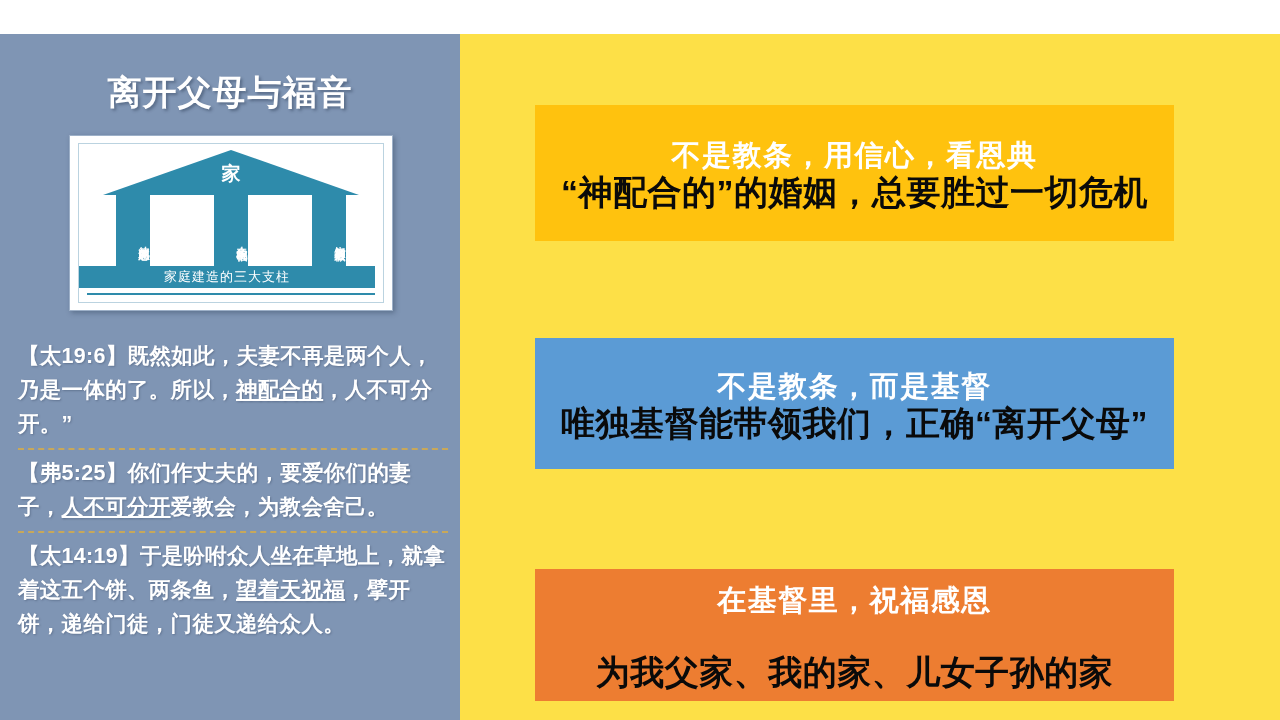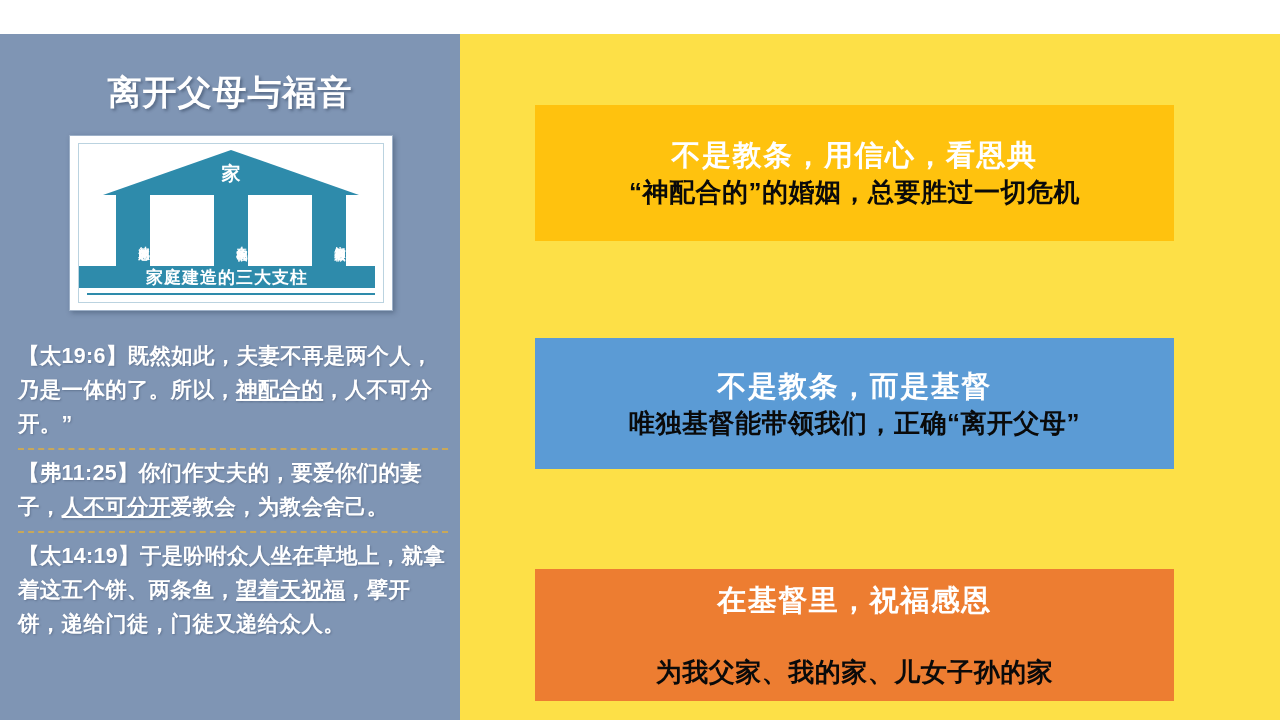--- a/index.html
+++ b/index.html
@@ -119,22 +119,22 @@
   }
 
   .base {
     position: absolute;
     left: 0;
     right: 8px;
     bottom: 14px;
     height: 22px;
     background: #2E8BAB;
     color: #FFFFFF;
-    font-size: 17px;
-    font-weight: bold;
+    font-size: 13px;
+    font-weight: normal;
     display: flex;
     align-items: center;
     justify-content: center;
     letter-spacing: 1px;
   }
   .base-underline {
     position: absolute;
     left: 8px;
     right: 8px;
     bottom: 7px;
@@ -180,21 +180,21 @@
   .callout .line-primary {
     color: #FFFFFF;
     font-size: 29px;
     font-weight: bold;
     letter-spacing: 1.5px;
     line-height: 38px;
     white-space: nowrap;
   }
   .callout .line-secondary {
     color: #0A0A0A;
-    font-size: 26px;
+    font-size: 34px;
     font-weight: bold;
     letter-spacing: 0.5px;
     line-height: 36px;
     white-space: nowrap;
   }
 
   #callout-yellow {
     top: 71px;
     height: 136px;
     background: #FFC20E;
@@ -235,21 +235,21 @@
         <div class="base-underline"></div>
       </div>
     </div>
 
     <div class="verses">
 
       <div class="verse"><span>【太19:6】</span><span>既然如此，夫妻不再是两个人，乃是一体的了。所以，</span><u>神配合的</u><span>，人不可分开。”</span></div>
 
       <div class="verse-divider"></div>
 
-      <div class="verse"><span>【弗11:25】</span><span>你们作丈夫的，要爱你们的妻子，</span><u>人不可分开</u><span>爱教会，为教会舍己。</span></div>
+      <div class="verse"><span>【弗5:25】</span><span>你们作丈夫的，要爱你们的妻子，</span><u>人不可分开</u><span>爱教会，为教会舍己。</span></div>
 
       <div class="verse-divider"></div>
 
       <div class="verse"><span>【太14:19】</span><span>于是吩咐众人坐在草地上，就拿着这五个饼、两条鱼，</span><u>望着天祝福</u><span>，擘开饼，递给门徒，门徒又递给众人。</span></div>
 
     </div>
   </div>
 
   <div class="callout" id="callout-yellow">
     <div class="line-primary">不是教条，用信心，看恩典</div>

